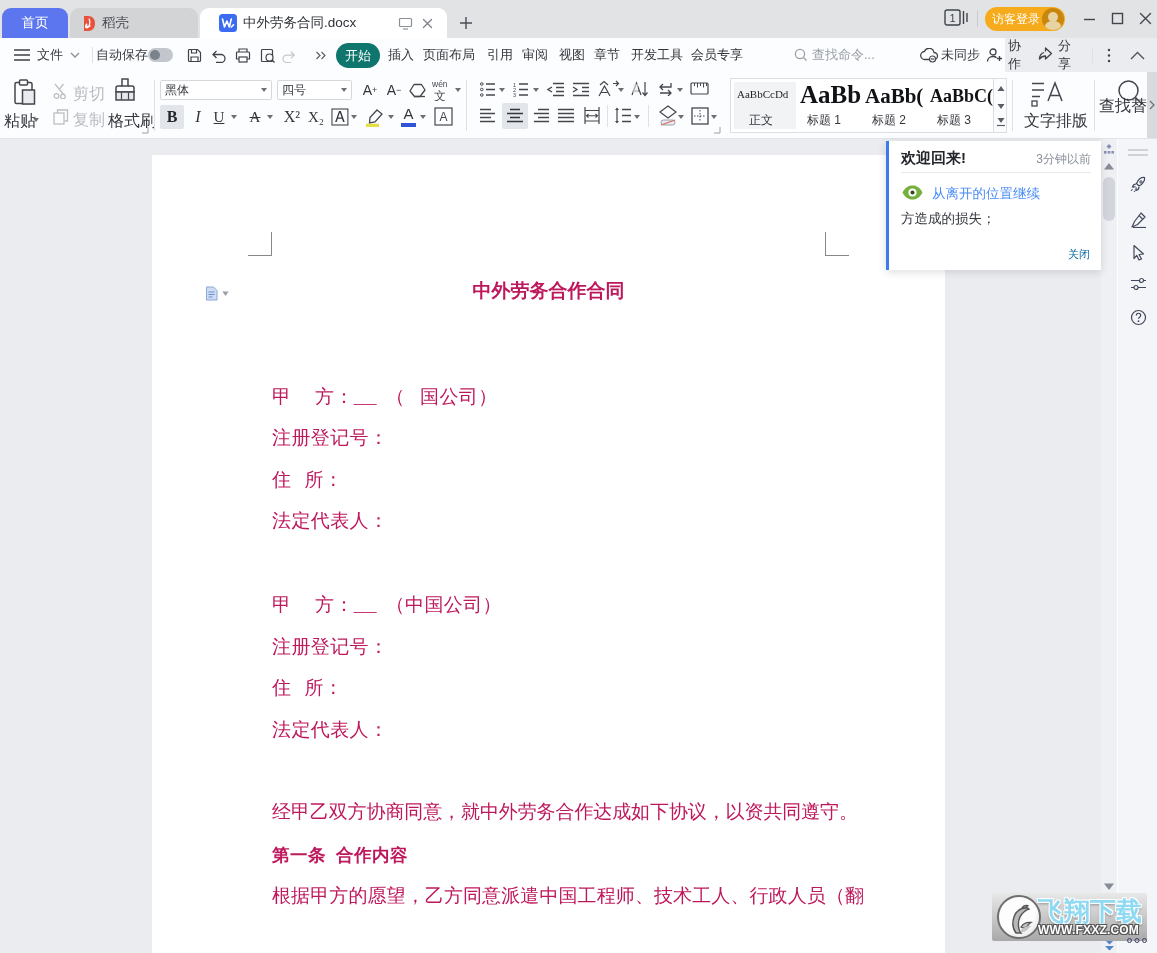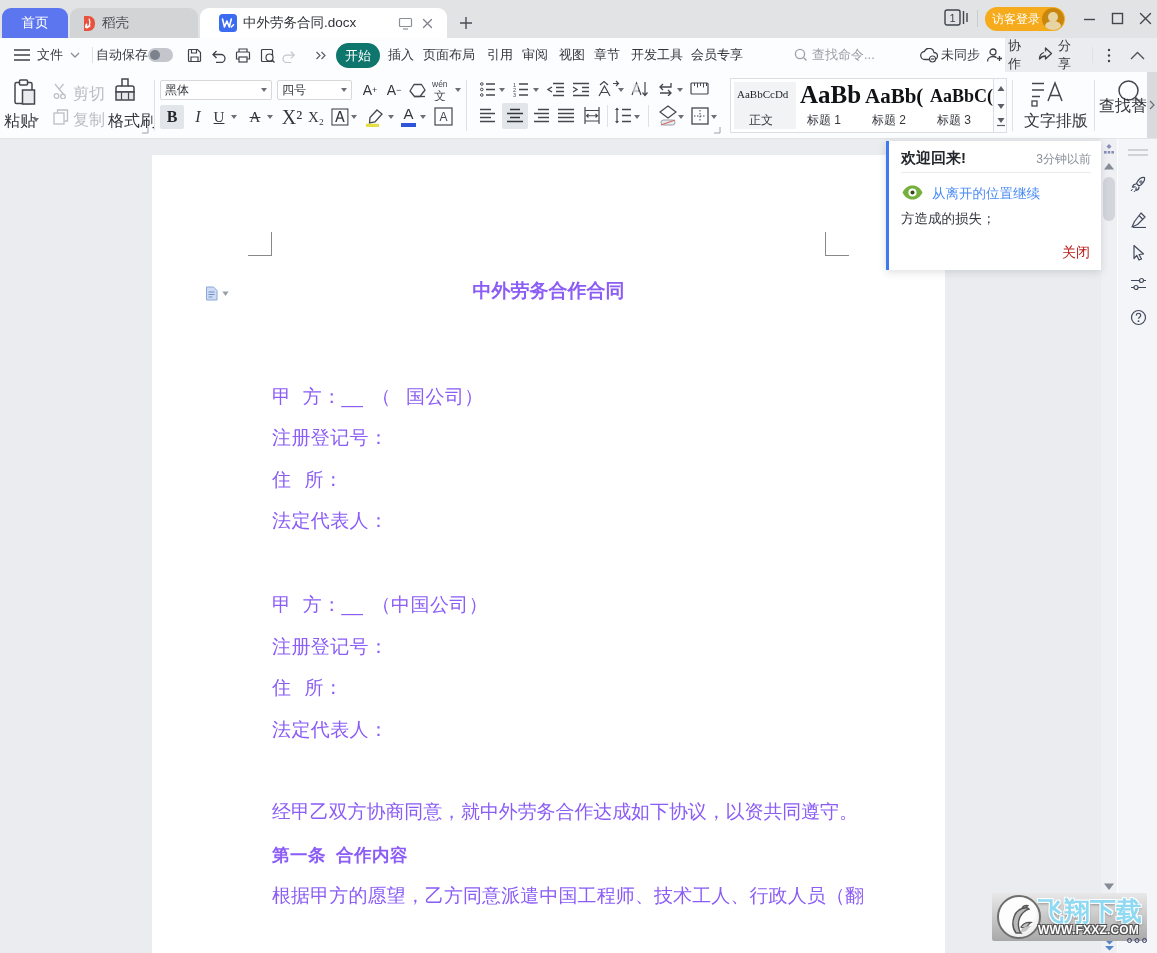--- a/index.html
+++ b/index.html
@@ -22,21 +22,21 @@
 .tbtn{position:absolute;display:flex;align-items:center;justify-content:center}
 .tlabel{position:absolute;font-size:16px;color:#33363c;white-space:nowrap}
 .gray{color:#b9bcc1}
 .combo{position:absolute;top:8px;height:20px;border:1px solid #d6d8db;border-radius:2px;background:#fff;display:flex;align-items:center;font-size:12px;color:#33363c;padding:0 4px;justify-content:space-between}
 .carr{width:0;height:0;border-left:3.5px solid transparent;border-right:3.5px solid transparent;border-top:4px solid #6a6e75}
 .hl{background:#e2e5e9;border-radius:2px}
 .glabel{font-size:12px;color:#33363c;position:absolute;white-space:nowrap}
 
 #docarea{position:absolute;left:0;top:139px;width:1101px;height:814px;background:#eaecef}
 #page{position:absolute;left:152px;top:16px;width:793px;height:798px;background:#fff}
-.doctext{position:absolute;font-family:Liberation Sans, sans-serif;font-size:19px;color:#8b5cf6;white-space:pre;letter-spacing:0.4px;font-feature-settings:"halt"}
+.doctext{position:absolute;font-family:Liberation Mono, monospace;font-size:19px;color:#be185d;white-space:pre;letter-spacing:0.4px;font-feature-settings:"halt"}
 
 #scrollcol{position:absolute;left:1101px;top:139px;width:16px;height:814px;background:#eef0f3}
 #sidebar{position:absolute;left:1117px;top:139px;width:40px;height:814px;background:#f3f5f8;border-left:1px solid #fdfdfe}
 .sic{position:absolute;left:12px}
 
 #welcome{position:absolute;left:886px;top:141px;width:215px;height:129px;background:#fff;border-left:3px solid #4078f0;box-shadow:0 2px 8px rgba(60,70,90,.18)}
 
 #wm{position:absolute;left:992px;top:893px;width:155px;height:48px;background:linear-gradient(180deg,#e8e8e8 0%,#cfcfcf 40%,#a8a8a8 100%);border-radius:2px}
 </style></head>
 <body>
@@ -241,21 +241,21 @@
       </svg>
     </div>
   <div class="carr abs" style="left:455px;top:16px"></div>
 
   <div class="tbtn hl" style="left:160px;top:33px;width:24px;height:24px;font-size:16px;font-weight:bold;color:#23262b;font-family:'Liberation Serif',serif">B</div>
   <div class="tbtn" style="left:188px;top:33px;width:20px;height:24px;font-size:16px;font-style:italic;color:#33363c;font-family:'Liberation Serif',serif">I</div>
   <div class="tbtn" style="left:209px;top:33px;width:20px;height:24px;font-size:15px;color:#33363c;text-decoration:underline;font-family:'Liberation Serif',serif">U</div>
   <div class="carr abs" style="left:231px;top:43px"></div>
   <div class="tbtn" style="left:245px;top:33px;width:20px;height:24px;font-size:15px;color:#33363c;text-decoration:line-through;font-family:'Liberation Serif',serif">A</div>
   <div class="carr abs" style="left:267px;top:43px"></div>
-  <div class="tbtn" style="left:281px;top:33px;width:22px;height:24px;font-size:20px;color:#33363c;font-family:'Liberation Serif',serif">X²</div>
+  <div class="tbtn" style="left:281px;top:33px;width:22px;height:24px;font-size:16px;color:#33363c;font-family:'Liberation Serif',serif">X²</div>
   <div class="tbtn" style="left:305px;top:33px;width:22px;height:24px;font-size:15px;color:#33363c;font-family:'Liberation Serif',serif">X₂</div>
   <div class="tbtn" style="left:330px;top:33px;width:20px;height:24px;font-size:15px;color:#33363c">🄰</div>
   <div class="carr abs" style="left:351px;top:43px"></div>
   <svg class="abs" style="left:364px;top:36px" width="22" height="19" viewBox="0 0 22 19">
       <path d="M13 2l5 4-7 8-5.5 1 .5-5.5z" fill="none" stroke="#43474e" stroke-width="1.3"></path>
       <path d="M2 17.5h13" stroke="#e6df44" stroke-width="3.5"></path>
     </svg>
   <div class="carr abs" style="left:388px;top:43px"></div>
   <div class="abs" style="left:400px;top:33px;width:17px;height:17px;font-size:15px;color:#33363c;text-align:center">A</div>
   <div class="abs" style="left:401px;top:51px;width:15px;height:4px;background:#2f54d8"></div>
@@ -441,21 +441,21 @@
   <div class="abs" style="left:12px;top:8px;font-size:15px;font-weight:bold;color:#23262b">欢迎回来!</div>
   <div class="abs" style="right:10px;top:10px;font-size:12px;color:#8a8f99">3分钟以前</div>
   <div class="abs" style="left:12px;top:31px;width:190px;height:1px;background:#e8eaed"></div>
   <svg class="abs" style="left:13px;top:44px" width="21" height="15" viewBox="0 0 21 15">
       <path d="M.5 7.5C3.5 2 7 .5 10.5.5S17.5 2 20.5 7.5c-3 5.5-6.5 7-10 7S3.5 13 .5 7.5z" fill="#76b03c"></path>
       <circle cx="10.5" cy="7.5" r="4.1" fill="#fff"></circle>
       <circle cx="10.5" cy="7.5" r="2" fill="#2e4d14"></circle>
     </svg>
   <div class="abs" style="left:43px;top:44px;font-size:13.5px;color:#4a8cf7">从离开的位置继续</div>
   <div class="abs" style="left:12px;top:69px;font-size:13.5px;color:#33363c">方造成的损失；</div>
-  <div class="abs" style="right:11px;bottom:8px;font-size:14px;color:#b91c1c">关闭</div>
+  <div class="abs" style="right:11px;bottom:8px;font-size:11px;color:#0369a1">关闭</div>
 </div>
 <div id="wm">
   <div class="abs" style="left:5px;top:2px;width:44px;height:44px;border-radius:50%;background:radial-gradient(circle at 40% 35%,#fdfdfd 55%,#d8d8d8 100%);border:2px solid #6e6e6e"></div>
   <svg class="abs" style="left:10px;top:6px" width="36" height="38" viewBox="0 0 36 38">
       <path d="M14 34c-3-4-4-10-2-16 1.5-4.5 5-8 10-9 2-.4 4 0 5 1-1 .5-3 1-4.5 2.5C18 16 16 21 16.5 27c.2 2.8 1 5.5 2.5 7z" fill="#b8b8b8" stroke="#555" stroke-width="1.4"></path>
       <path d="M20 9c1-2 3.5-3 6-2.5l-2 2z" fill="#999" stroke="#555" stroke-width="1.2"></path>
       <path d="M19 28c2-3 6-5 10-4.5-1 .6-2 1.5-3 2.8-2 2.4-5 3.4-7 1.7z" fill="#c5c5c5" stroke="#555" stroke-width="1.3"></path>
       <path d="M18 32c2.5-3.5 7-5.5 11.5-5-1.2.7-2.4 1.8-3.6 3.3-2.3 2.8-5.7 3.7-7.9 1.7z" fill="#c5c5c5" stroke="#555" stroke-width="0"></path>
     </svg>
   <div class="abs" style="left:46px;top:1px;font-size:26px;font-weight:bold;color:#8fd9f2;letter-spacing:0px;text-shadow:-1px -1px 0 #fff,1px -1px 0 #fff,-1px 1px 0 #fff,1px 1px 0 #fff,0 2px 3px rgba(0,0,0,.4);font-family:'Liberation Sans',sans-serif">飞翔下载</div>

